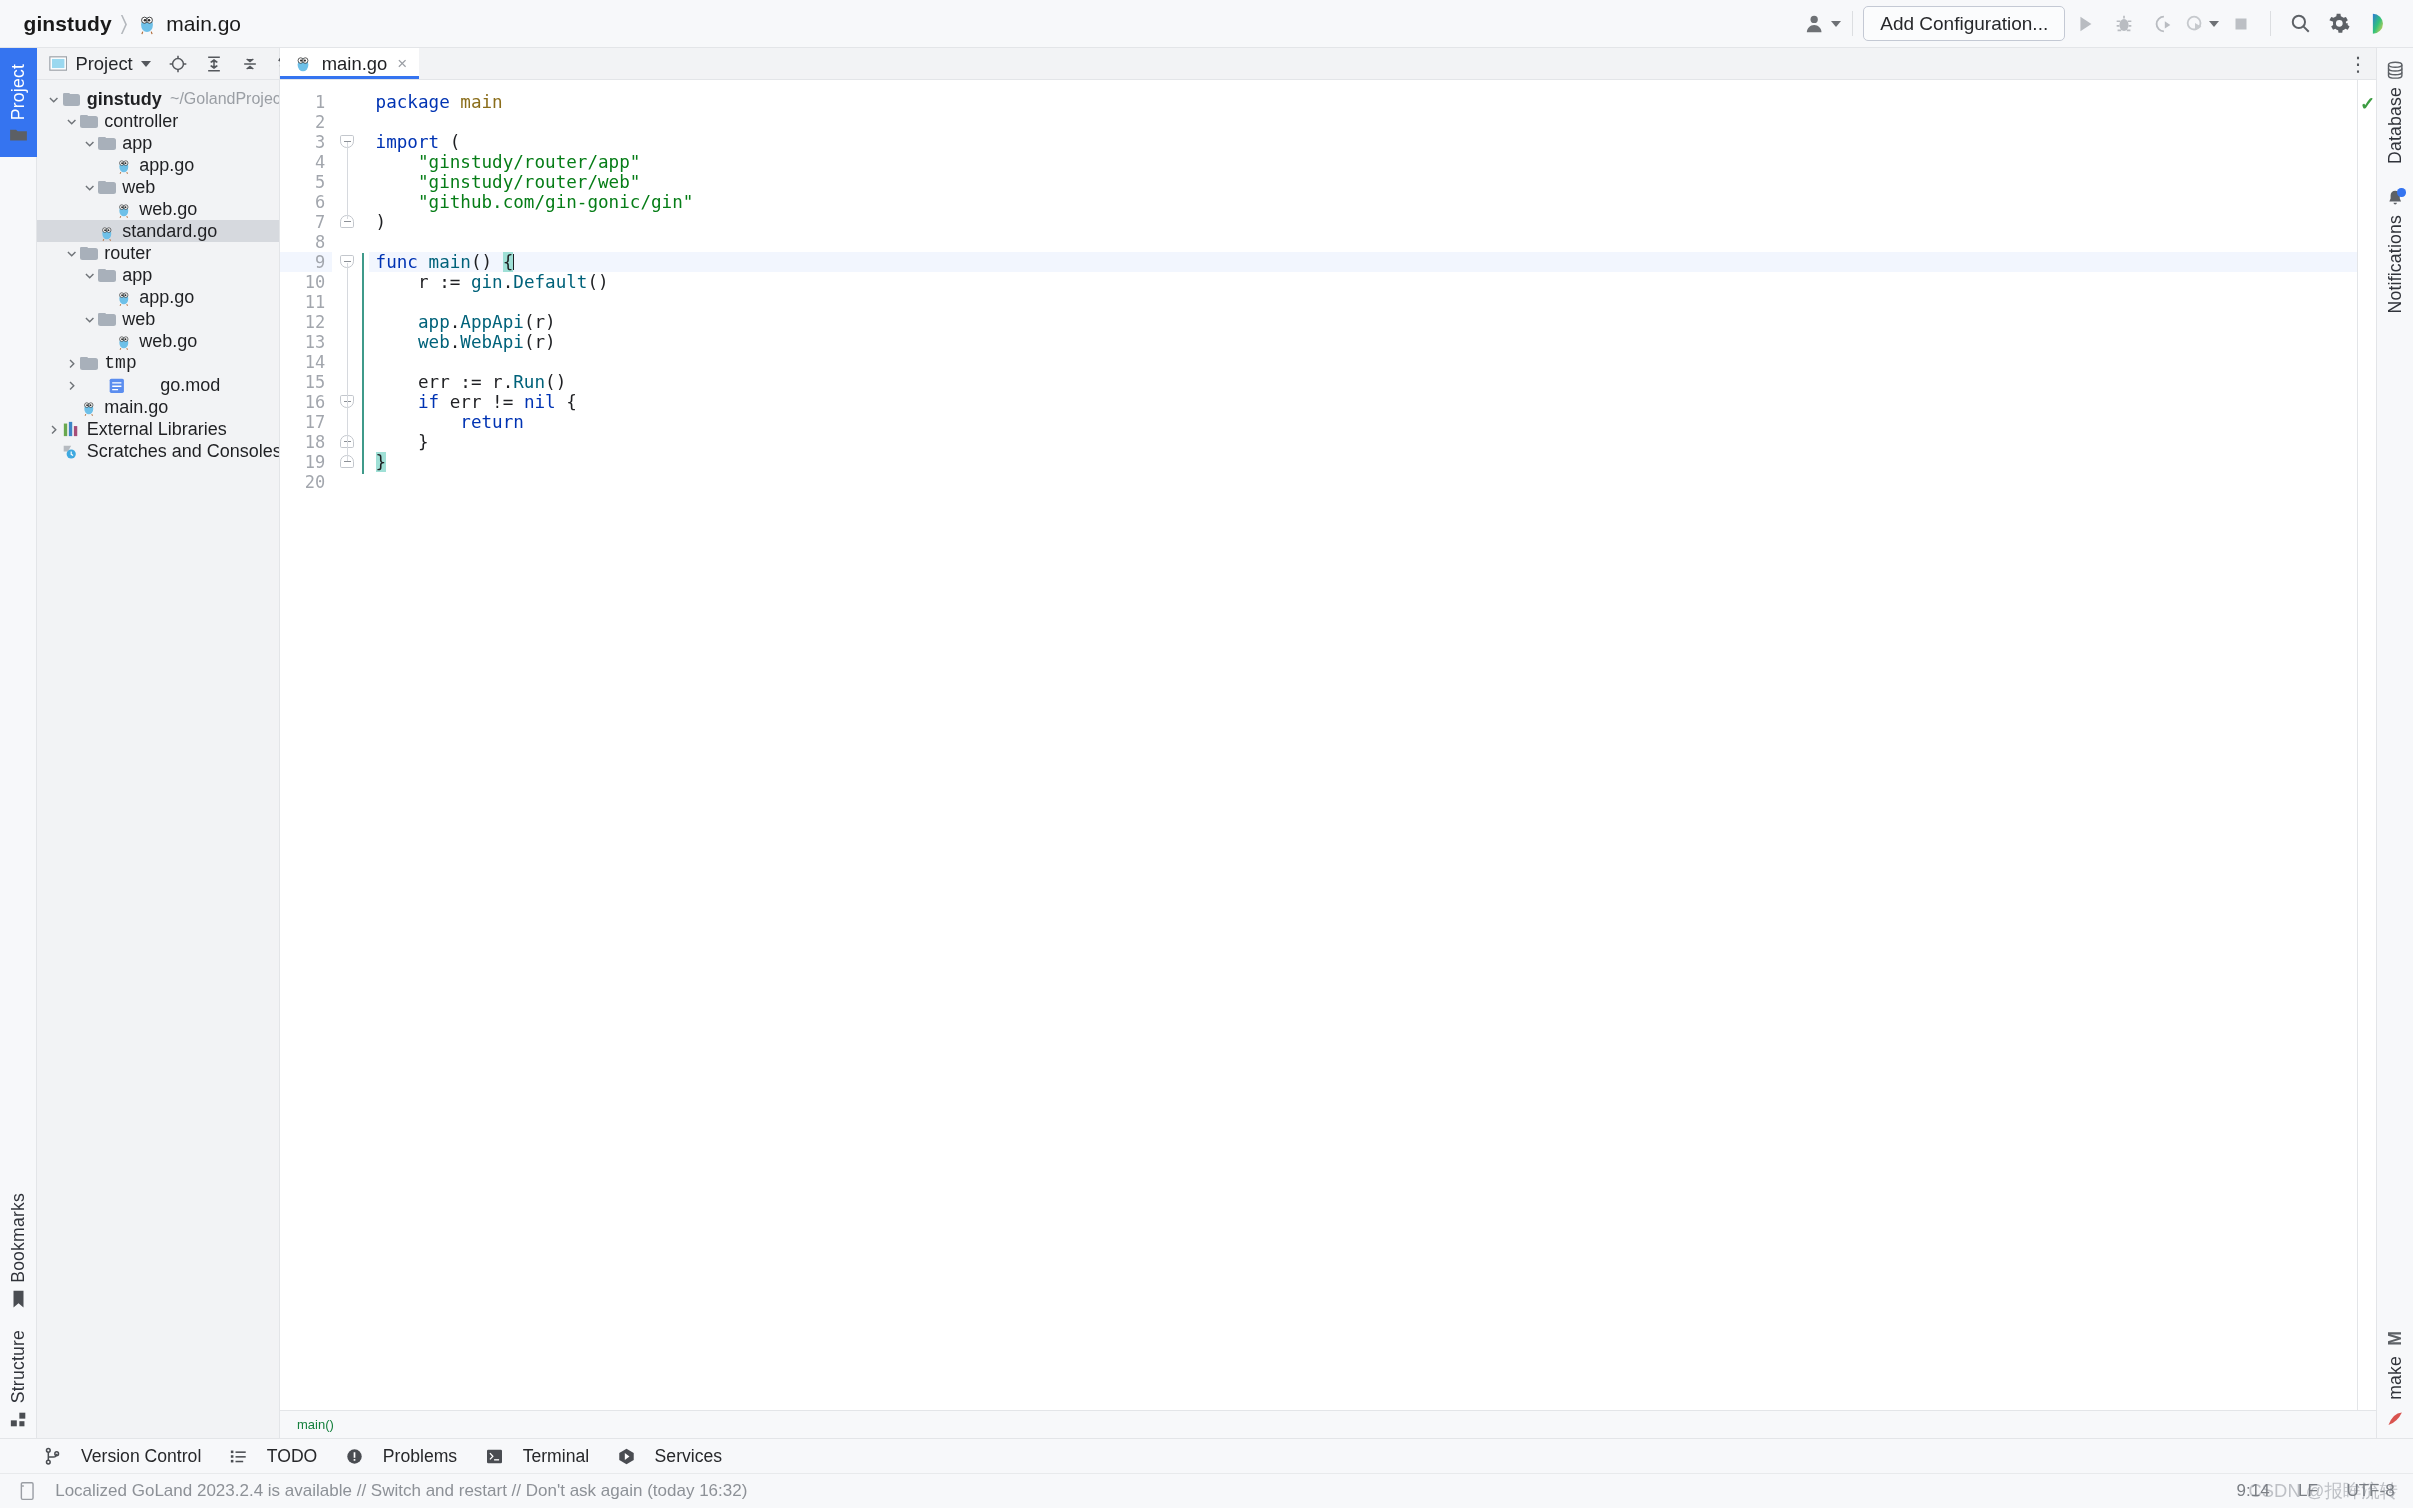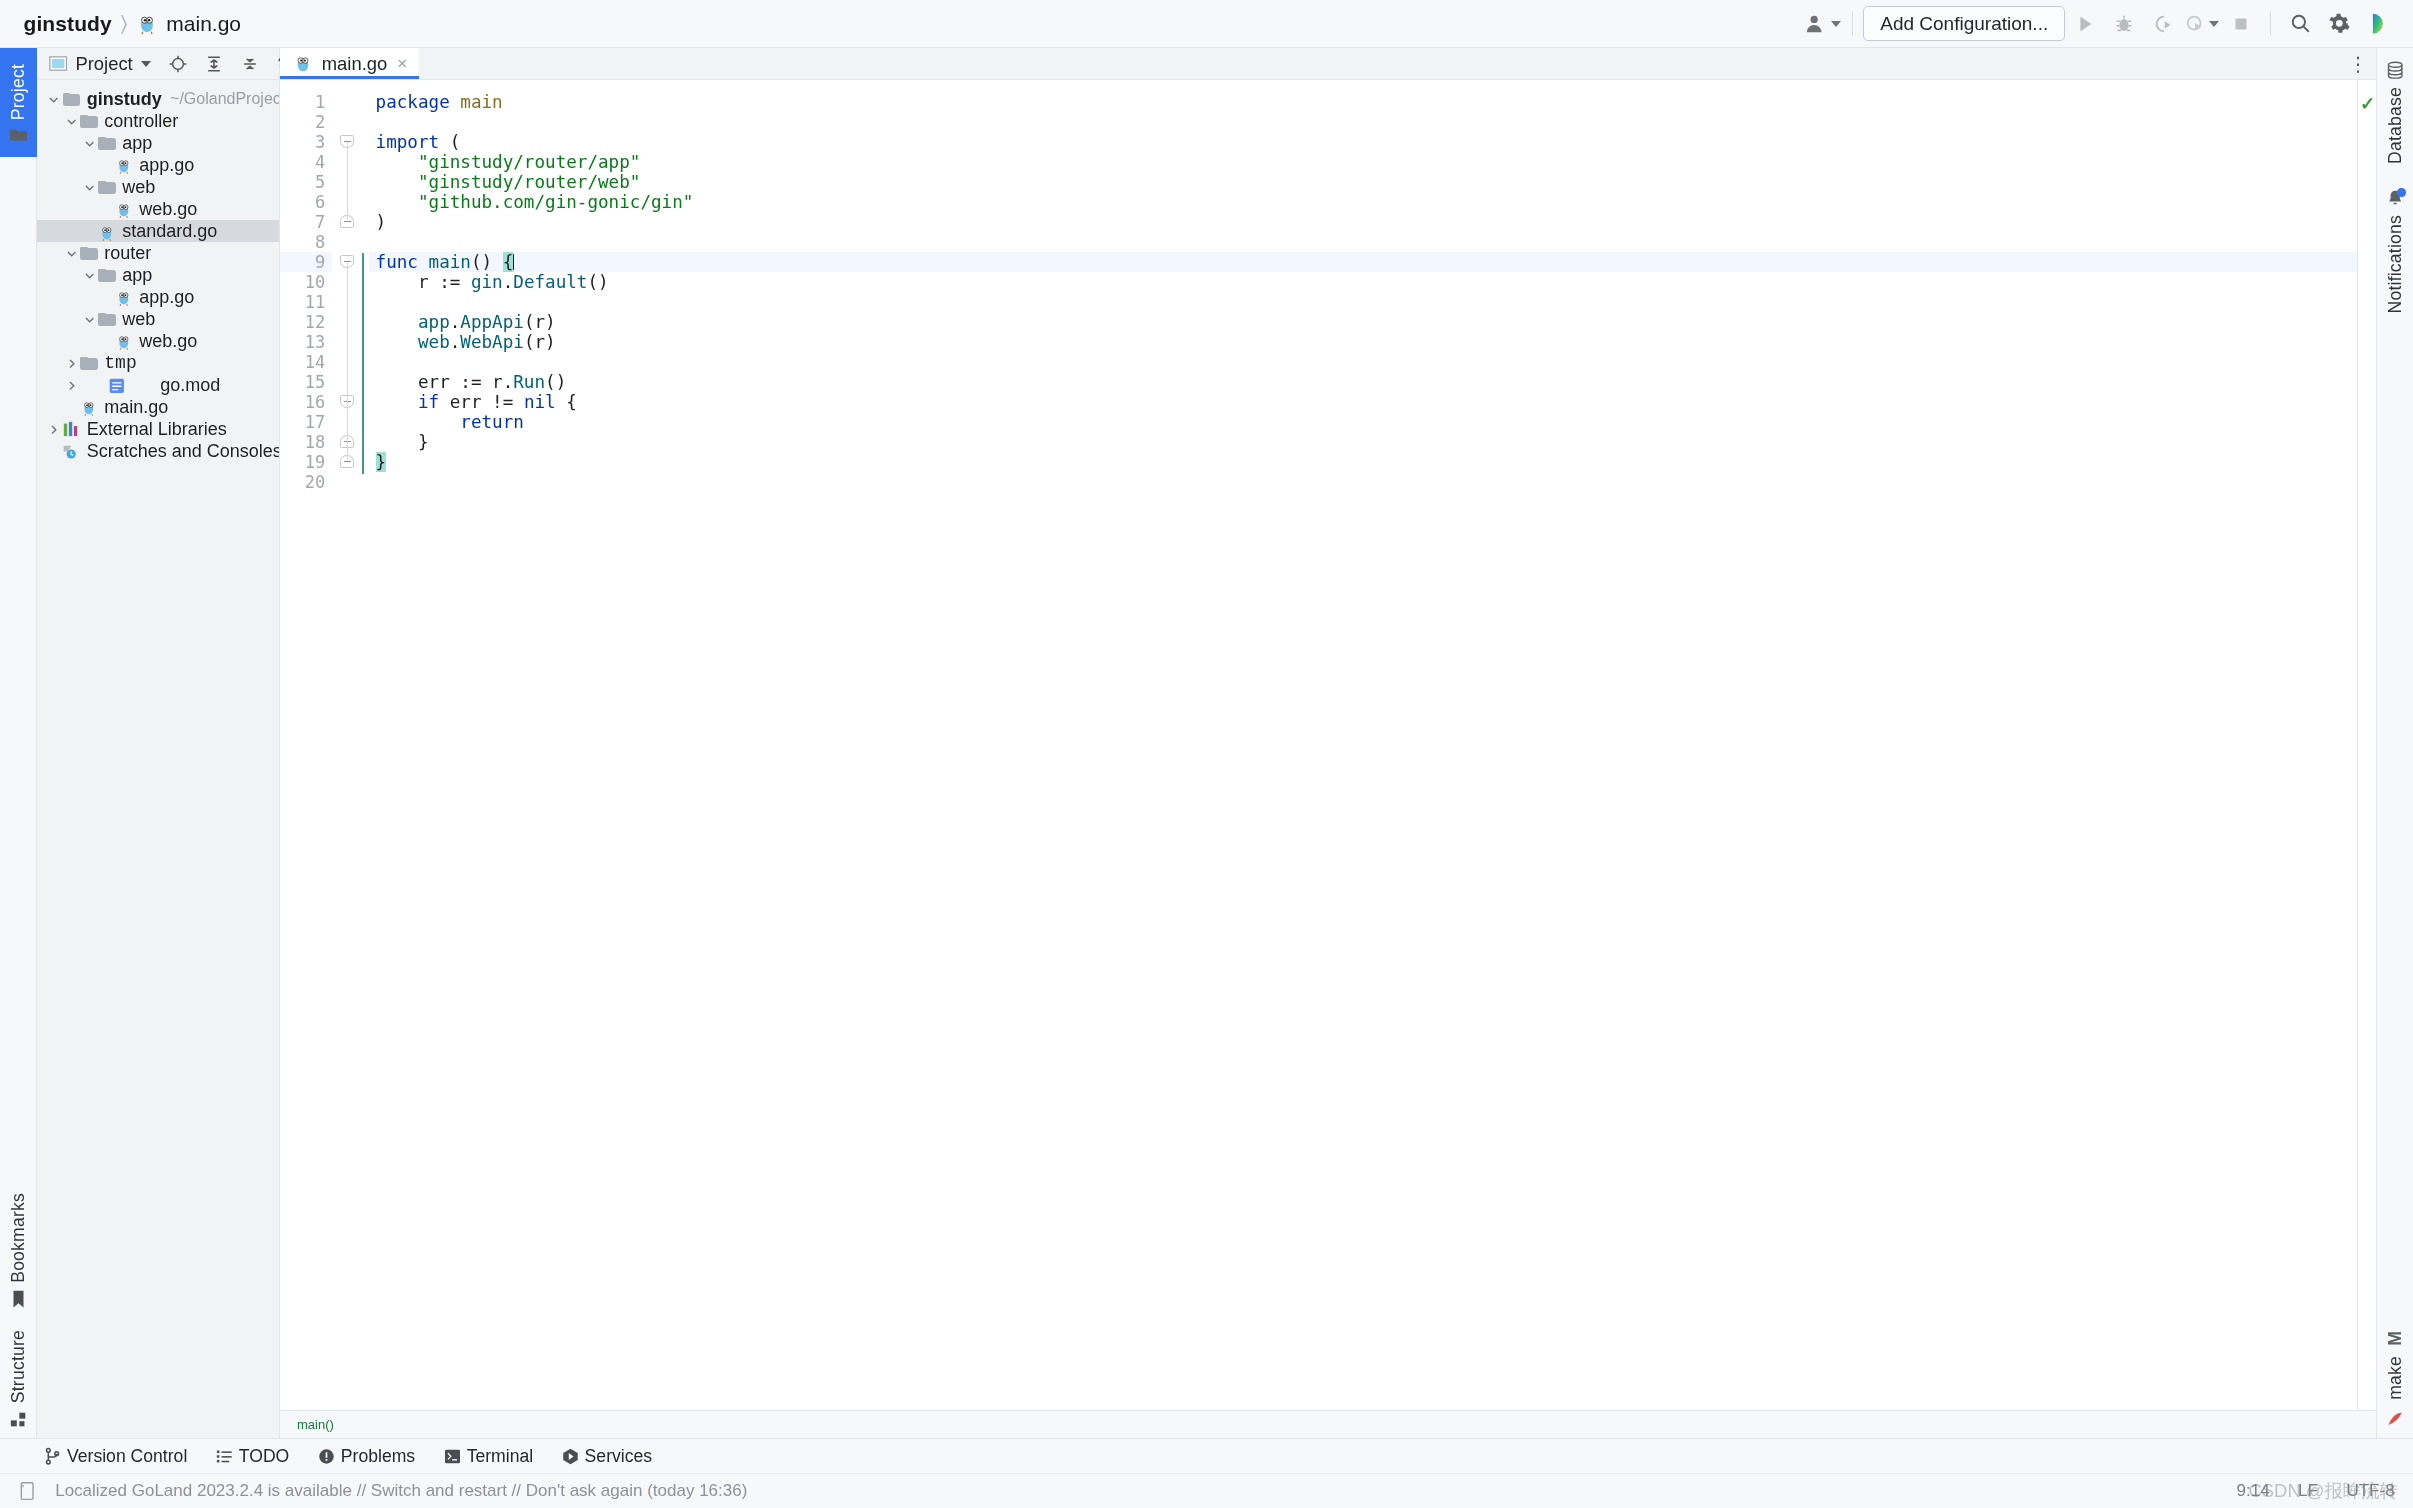--- a/index.html
+++ b/index.html
@@ -187,21 +187,21 @@
   }
   .rail-right-top { display: flex; flex-direction: column; align-items: center; gap: 25px; }
   .rail-right-bot { display: flex; flex-direction: column; align-items: center; gap: 10px; }
 
   
   .toolstrip {
     height: 35px; min-height: 35px; display: flex; align-items: center; gap: 28.5px;
     padding-left: 44px; background: #f7f8fa; border-top: 0.8px solid #e3e5e8;
     font-size: 17.6px; color: #27282b;
   }
-  .tool-item { display: flex; align-items: center; gap: 6px; }
+  .tool-item { display: flex; align-items: center; gap: 20px; }
   .statusbar {
     height: 35px; min-height: 35px; display: flex; align-items: center;
     padding: 0 18.4px 0 18.4px; background: #f7f8fa; border-top: 0.8px solid #e8eaec;
     font-size: 17px; color: #7b7f85;
   }
   .sb-msg { margin-left: 18.4px; color: #8d9197; }
   .sb-right { margin-left: auto; display: flex; align-items: center; gap: 28.5px; color: #7b7f85; position: relative; }
   .watermark {
     position: absolute; right: -3.4px; top: -3.4px; font-size: 18.4px; color: rgba(120,125,132,.45);
     white-space: nowrap; pointer-events: none;
@@ -786,21 +786,21 @@
       </div>
     </div>
 
   <div class="statusbar">
     <span>
       <svg width="18.4" height="20" viewBox="0 0 22 24" fill="none" stroke="#9a9ea4" stroke-width="1.7">
         <rect x="4" y="2" width="14" height="20" rx="1.5"></rect>
           <path d="M4 6h3"></path>
       </svg>
     </span>
-    <span class="sb-msg">Localized GoLand 2023.2.4 is available // Switch and restart // Don't ask again (today 16:36)</span>
+    <span class="sb-msg">Localized GoLand 2023.2.4 is available // Switch and restart // Don't ask again (today 16:32)</span>
     <span class="sb-right">
       <span>9:14</span>
       <span>LF</span>
       <span>UTF-8</span>
       <span class="watermark">CSDN @报眸流转</span>
     </span>
   </div>
 
 </div>
 

